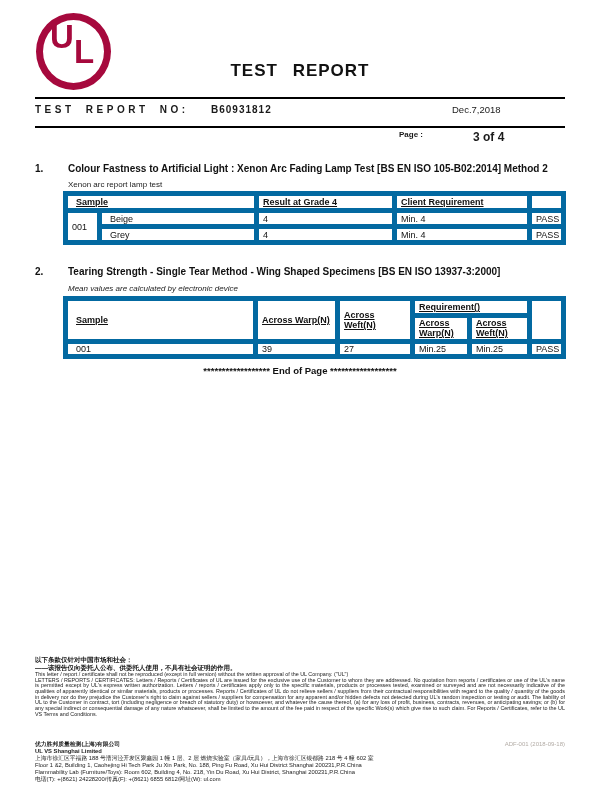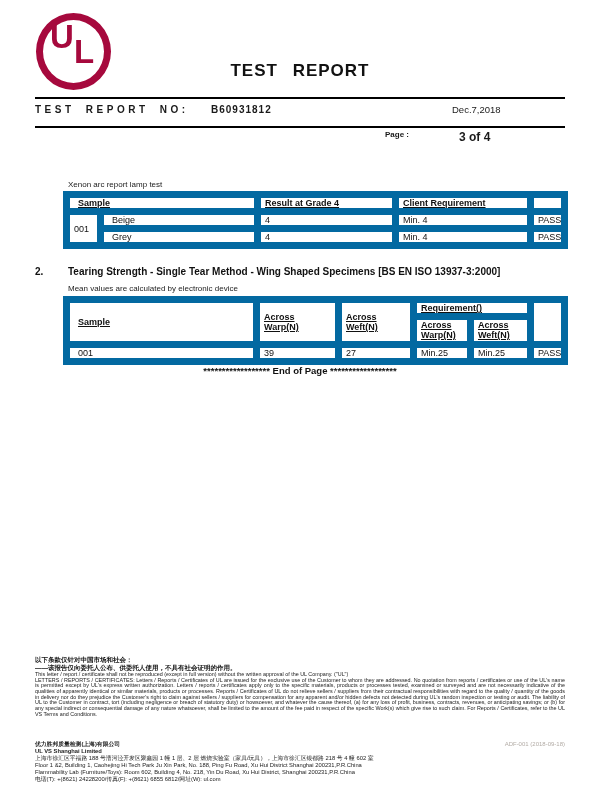--- a/index.html
+++ b/index.html
@@ -20,38 +20,38 @@
   
   .doc-title { position:absolute; top:61px; left:0; width:100%; text-align:center;
     font-size:17px; font-weight:bold; letter-spacing:1px; word-spacing:9px; color:#111; }
   .rule { position:absolute; left:35px; width:530px; background:#000; }
   .rule-1 { top:97px; height:2px; }
   .rule-2 { top:126px; height:2px; }
   .report-row { position:absolute; top:104px; left:35px; width:530px; height:16px; }
   .rn-label { position:absolute; left:0; top:0; font-size:10px; font-weight:bold; letter-spacing:3.5px; word-spacing:5px; }
   .rn-value { position:absolute; left:176px; top:0; font-size:10px; font-weight:bold; letter-spacing:1px; }
   .rn-date  { position:absolute; left:417px; top:0; font-size:9.5px; font-weight:normal; }
-  .page-row { position:absolute; top:130px; left:34px; width:530px; height:11px; }
+  .page-row { position:absolute; top:130px; left:48px; width:530px; height:11px; }
   .pg-label { position:absolute; left:351px; font-size:8px; font-weight:bold; }
   .pg-value { position:absolute; left:417px; font-size:12px; font-weight:bold;padding-left:8px; }
 
   
   .sec-head { position:absolute; left:35px; font-size:10px; font-weight:bold; color:#111; white-space:nowrap; }
   .sec-head .sec-num { display:inline-block; width:33px; }
   .sec1-head { top:163px; }
   .sec2-head { top:266px; }
   .sec-note { position:absolute; left:68px; font-size:8px; color:#222; }
   .sec1-note { top:180px; }
-  .sec2-note { top:284px; }
+  .sec2-note { top:284px;font-style:italic; }
 
   table { position:absolute; left:63px; border-collapse:collapse; table-layout:fixed; width:498px;
     font-size:9px; color:#111; }
   .t1 { top:191px; }
   .t2 { top:296px; }
-  th, td { border:7px solid #0369a1; padding:0 4px; vertical-align:middle; }
+  th, td { border:5px solid #0369a1; padding:0 4px; vertical-align:middle; }
   table { border:2px solid #000; }
   th { font-weight:bold; }
   .u { text-decoration:underline; }
   .left { text-align:left; padding-left:8px; }
   .c { text-align:left; }
   .t1 .hrow th { height:17px; }
   .t1 .drow td { height:16px; }
   .t2 .hrow1 th { height:17px; }
   .t2 .hrow2 th { height:24px; line-height:1.15; }
   .t2 .drow td { height:15px; }
@@ -89,20 +89,23 @@
     <span class="rn-label">TEST REPORT NO:</span>
     <span class="rn-value">B60931812</span>
     <span class="rn-date">Dec.7,2018</span>
   </div>
   <div class="rule rule-2"></div>
   <div class="page-row">
     <span class="pg-label">Page :</span>
     <span class="pg-value">3 of 4</span>
   </div>
 
+  <div class="sec-head sec1-head">
+    <span class="sec-num">1.</span><span class="sec-title">Colour Fastness to Artificial Light : Xenon Arc Fading Lamp Test [BS EN ISO 105-B02:2014] Method 2</span>
+  </div>
   <div class="sec-note sec1-note">Xenon arc report lamp test</div>
 
   <table class="t1">
     <colgroup>
       <col style="width:34px">
         <col style="width:157px">
         <col style="width:138px">
         <col style="width:135px">
         <col style="width:34px">
     </colgroup>

